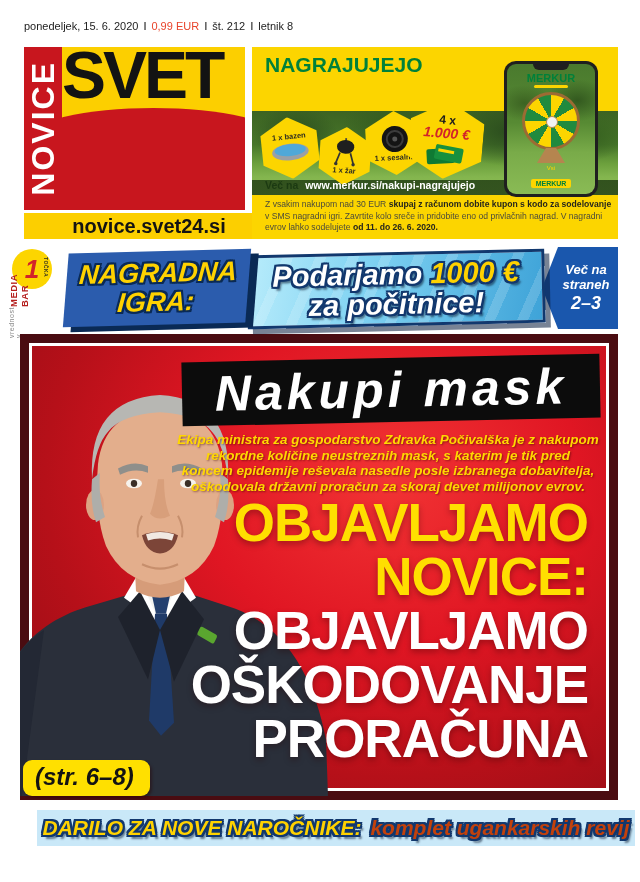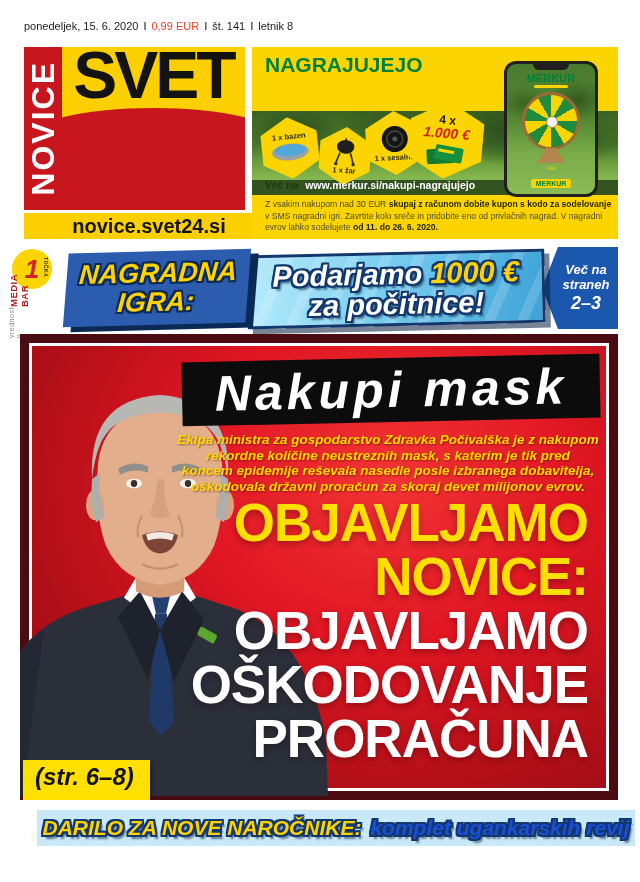--- a/index.html
+++ b/index.html
@@ -7,21 +7,21 @@
 
   
   .topbar{position:absolute;left:24px;top:20px;font-size:11px;color:#1d1d1d;white-space:nowrap}
   .topbar .sep{color:#666;margin:0 5px;font-weight:bold}
   .topbar .price{color:#e8432a}
 
   
   .novice{position:absolute;left:24px;top:47px;width:38px;height:163px;background:#c8161e;display:flex;align-items:center;justify-content:center}
   .novice span{writing-mode:vertical-rl;transform:rotate(180deg);color:#fff;font-weight:bold;font-size:32px;letter-spacing:2px}
   .svetbox{position:absolute;left:62px;top:47px;width:183px;height:163px;background:#fccf00;overflow:hidden}
-  .svetbox .svet{position:absolute;top:-10px;left:0;right:0;text-align:center;font-size:66px;font-weight:bold;color:#131313;letter-spacing:-3px}
+  .svetbox .svet{position:absolute;top:-10px;left:0;right:0;text-align:left;font-size:66px;font-weight:bold;color:#131313;letter-spacing:-3px}
   .svetbox .redarc{position:absolute;left:-34px;right:-34px;bottom:0;height:102px;background:#c8161e;border-radius:50% 50% 0 0/30px 30px 0 0}
   .svetbox .num{position:absolute;left:0;right:0;bottom:-12px;text-align:center;font-size:98px;font-weight:bold;color:#fff;line-height:1;letter-spacing:-4px}
   .webstrip{position:absolute;left:24px;top:213px;width:250px;height:26px;background:#fccf00;display:flex;align-items:center;justify-content:center;font-weight:bold;font-size:20px;color:#131313}
 
   
   .ad{position:absolute;left:252px;top:47px;width:366px;height:192px;background:#fcd500}
   .ad-title{position:absolute;left:13px;top:6px;color:#00813a;font-weight:bold;font-size:21px;line-height:23px}
   .ad-photo{position:absolute;left:0;top:64px;width:100%;height:84px;
     background-image:
       linear-gradient(0deg, rgba(22,48,13,.75) 0 15px, rgba(22,48,13,0) 15px),
@@ -86,34 +86,34 @@
   .main{position:absolute;left:20px;top:334px;width:598px;height:466px;background:#4a0c11;padding:9px;box-sizing:border-box;overflow:hidden}
   .main-inner{position:relative;width:100%;height:100%;border:3px solid #fff;box-sizing:border-box;
     background:radial-gradient(ellipse at 62% 30%,#f23434 0%,#e01623 38%,#b61019 68%,#8e0c14 100%)}
   .portrait{position:absolute;left:-40px;top:6px;width:336px;height:444px;z-index:1}
   .kicker{position:absolute;left:150px;top:12px;width:418px;height:64px;background:#0c0c0c;transform:rotate(-1.2deg);z-index:2;display:flex;align-items:center;justify-content:center;color:#fff;font-weight:bold;font-style:italic;font-size:50px;letter-spacing:4px;white-space:nowrap}
   .lede{position:absolute;left:140px;top:86px;width:432px;z-index:3;text-align:center;color:#ffd800;font-weight:bold;font-style:italic;font-size:13.5px;line-height:15.5px;text-shadow:1px 1px 2px rgba(60,0,0,.5)}
   .headline{position:absolute;right:18px;top:150px;z-index:3;text-align:right;font-weight:bold;letter-spacing:-1px}
   .headline div{font-size:53px;line-height:54px;text-shadow:0 3px 6px rgba(40,0,0,.35);white-space:nowrap}
   .headline .y{color:#ffdf00}
   .headline .w{color:#ffffff}
-  .pages{position:absolute;left:-9px;top:414px;z-index:4;background:#ffe000;border-radius:0;padding:3px 16px 19px 12px;color:#131313;font-weight:bold;font-style:italic;font-size:24px;box-shadow:2px 2px 3px rgba(40,0,0,.4)}
+  .pages{position:absolute;left:-9px;top:414px;z-index:4;background:#ffe000;border-radius:9px;padding:3px 16px 5px 12px;color:#131313;font-weight:bold;font-style:italic;font-size:24px;box-shadow:2px 2px 3px rgba(40,0,0,.4)}
 
   
   .bottom{position:absolute;left:37px;top:810px;width:598px;height:36px;background:#c9e8f8;display:flex;align-items:center;justify-content:center;font-weight:bold;font-style:italic;font-size:21px;white-space:nowrap}
   .bottom .hl{color:#ffd200}
-  .bottom .tx{color:#1d4ed8;margin-left:9px}
+  .bottom .tx{color:#c2410c;margin-left:9px}
 </style>
 </head>
 <body>
 
 <div class="page">
 
   <div class="topbar">
-    <span>ponedeljek, 15. 6. 2020</span><span class="sep">I</span><span class="price">0,99 EUR</span><span class="sep">I</span><span>št. 141</span><span class="sep">I</span><span>letnik 8</span>
+    <span>ponedeljek, 15. 6. 2020</span><span class="sep">I</span><span class="price">0,99 EUR</span><span class="sep">I</span><span>št. 212</span><span class="sep">I</span><span>letnik 8</span>
   </div>
 
   <div class="novice">
     <span>NOVICE</span>
   </div>
   <div class="svetbox">
     <div class="svet">SVET</div>
     <div class="redarc"></div>
   </div>
   <div class="webstrip">novice.svet24.si</div>

